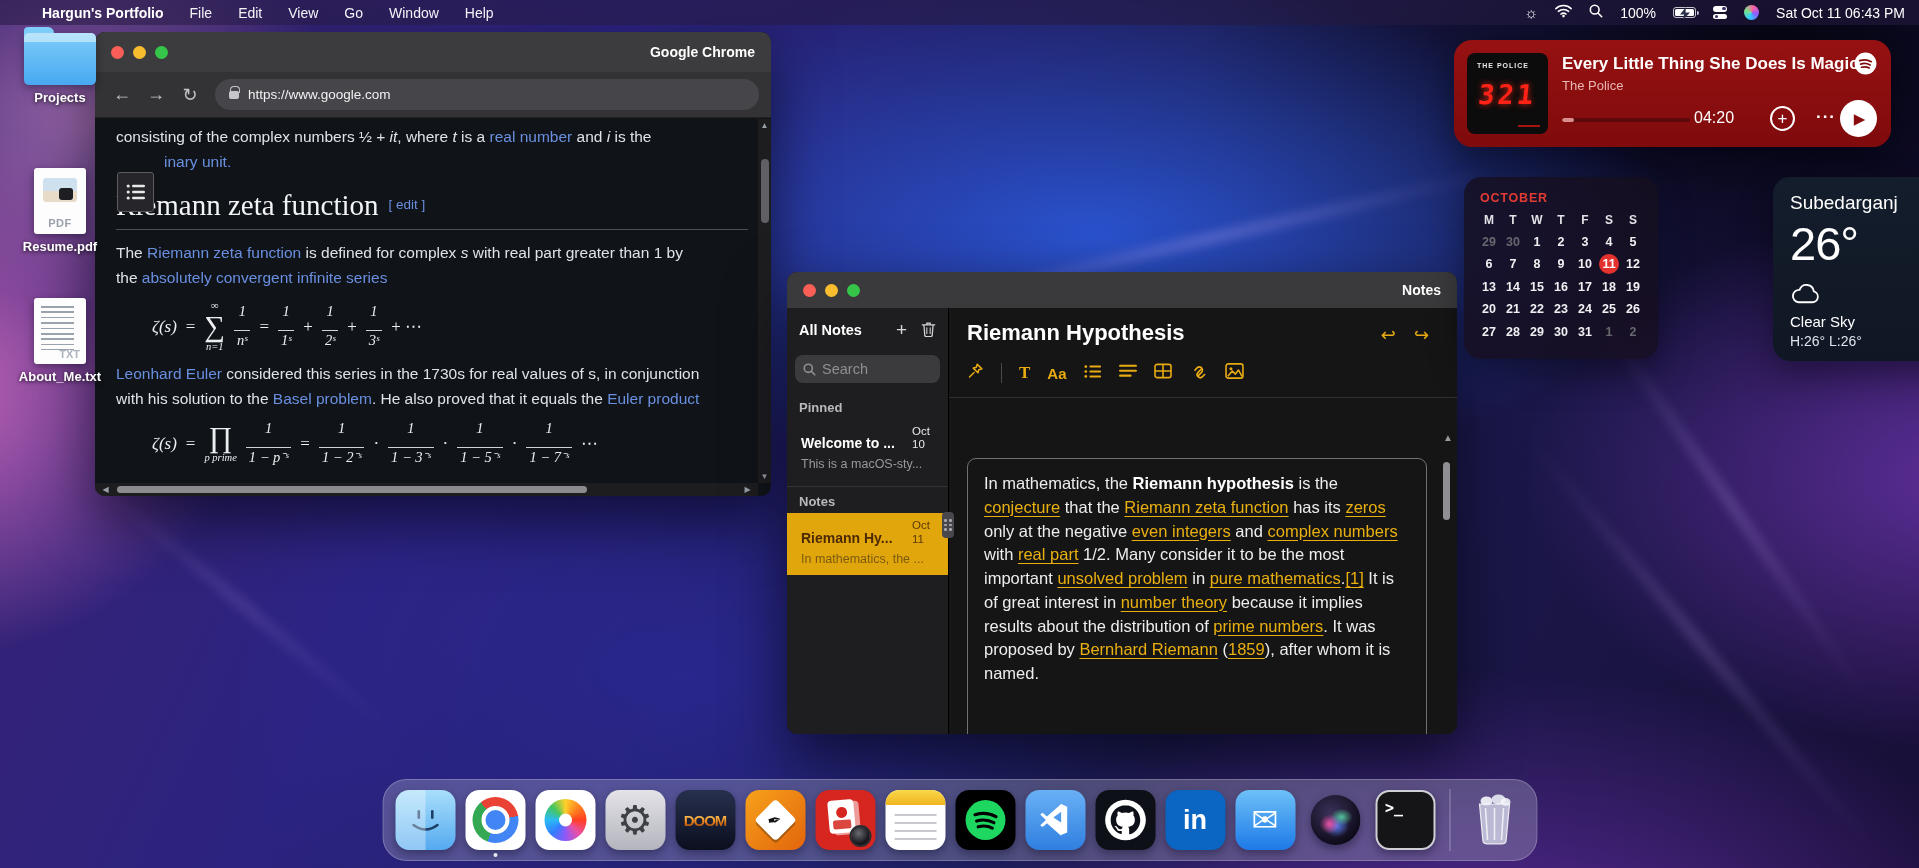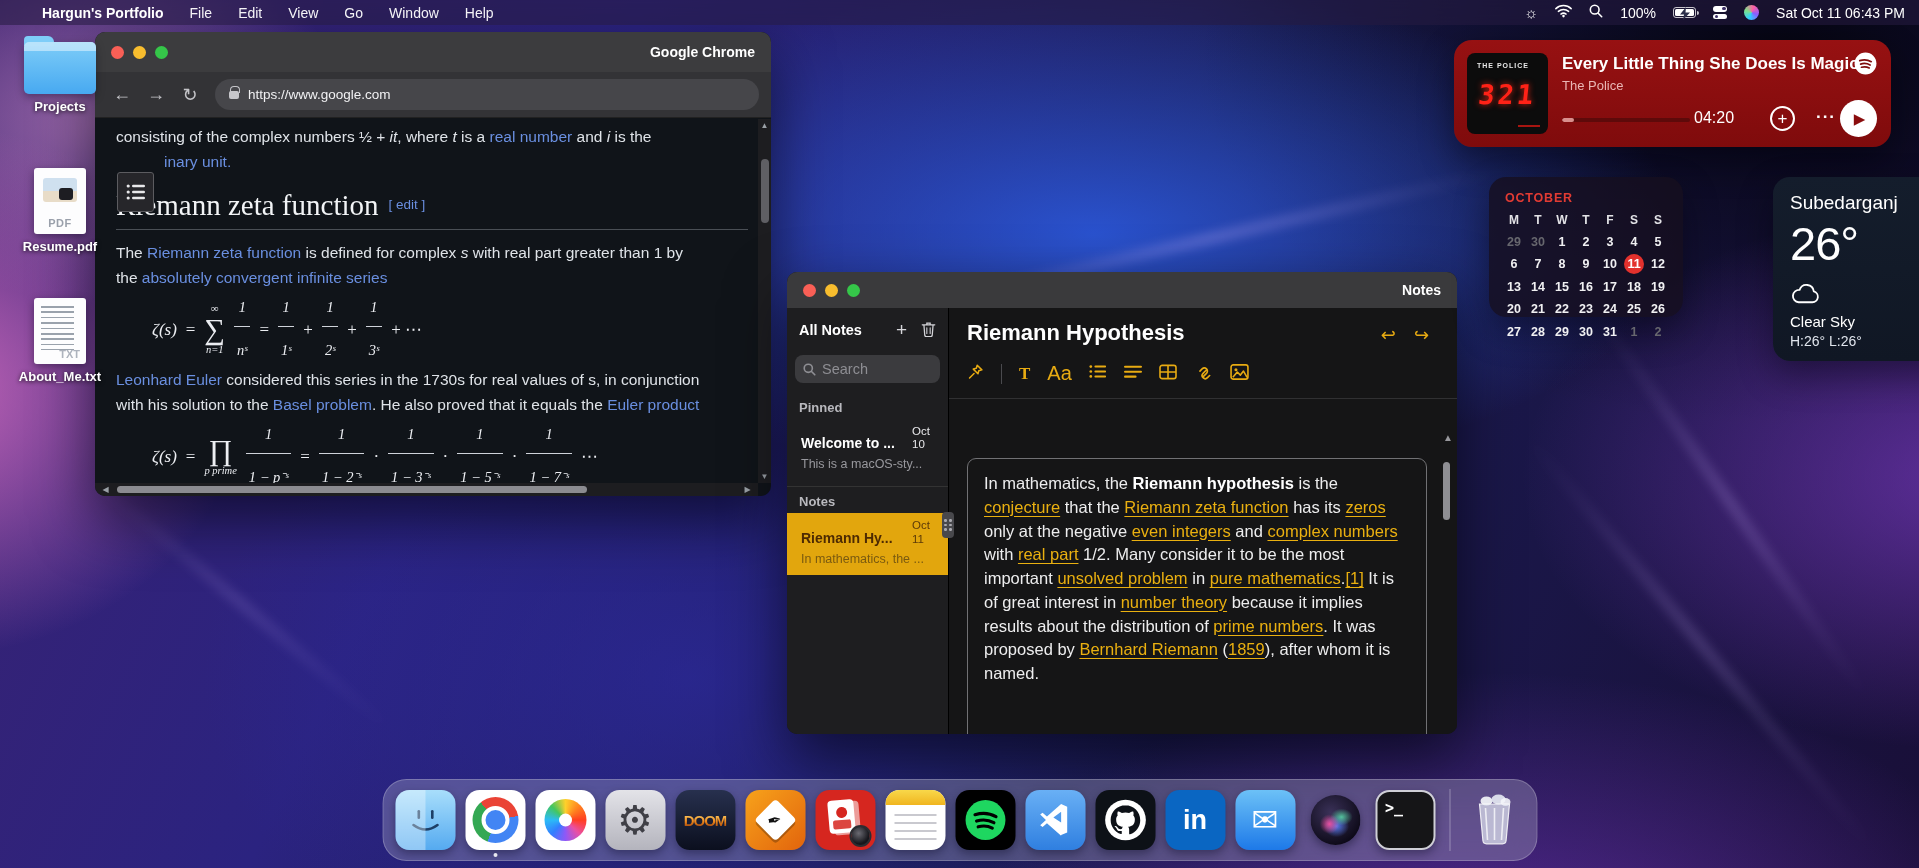--- a/index.html
+++ b/index.html
@@ -81,21 +81,21 @@
   .wiki-line2 { padding-left:48px; }
   .wiki h1 { font-family:"Liberation Serif", serif; font-weight:400; font-size:29px; color:#f2f4f6; margin-top:14px; line-height:1.15; }
   .wiki h1 .edit { font-family:"Liberation Sans", sans-serif; font-size:13.5px; color:#6a8fe0; margin-left:10px; vertical-align:6px; }
   .wiki hr { border:none; border-top:1px solid #4a4f55; margin:7px 0 10px; }
   .formula { display:flex; align-items:center; gap:9px; font-family:"Liberation Serif", serif; font-style:italic; font-size:17px; color:#eceef2; margin:10px 0 8px 36px; }
   .bigop { display:inline-flex; flex-direction:column; align-items:center; line-height:1; font-style:normal; }
   .bigop .op { font-size:29px; }
   .bigop .lim { font-size:10.5px; font-style:italic; margin-top:1px; }
   .bigop .lim-top { font-size:11px; font-style:normal; margin-bottom:1px; }
   .frac { display:inline-flex; flex-direction:column; align-items:center; line-height:1.1; font-size:14.5px; }
-  .frac .den { border-top:1px solid #cfd3da; padding:16px 3px 0; margin-top:10px; }
+  .frac .den { border-top:1px solid #cfd3da; padding:2px 3px 0; margin-top:10px; }
   .f-op { font-style:normal; }
   
   .vscroll { position:absolute; top:87px; right:0; width:13px; bottom:13px; background:#1d1d20; }
   .vthumb { position:absolute; left:2.5px; width:8px; border-radius:4px; background:#5f5f64; top:40px; height:64px; }
   .sarrow { position:absolute; color:#9aa0a6; font-size:8px; width:13px; text-align:center; }
   .hscroll { position:absolute; left:0; right:13px; bottom:0; height:13px; background:#1d1d20; display:flex; align-items:center; }
   .hthumb { position:absolute; left:22px; width:470px; top:3px; height:7px; border-radius:4px; background:#8b8b90; }
 
   
   .notes-win { left:787px; top:272px; width:670px; height:462px; background:#161617; }
@@ -120,21 +120,21 @@
   .ns-sel .ns-prev { color:#7a5a10; }
   .drag-handle { position:absolute; right:-6px; top:204px; width:12px; height:26px; background:#48484c; border-radius:4px; z-index:5;
      display:grid; grid-template-columns:3px 3px; gap:2px; place-content:center; }
   .drag-handle i { width:2.5px; height:2.5px; border-radius:50%; background:#a8a8ae; }
   .neditor { flex:1; position:relative; background:#151516; }
   .ne-title { padding:12px 18px 6px; font-size:22px; font-weight:bold; color:#fff; }
   .ne-histicons { position:absolute; right:28px; top:16px; color:#e8ab12; font-size:18px; display:flex; gap:18px; }
   .ne-toolbar { display:flex; align-items:center; gap:17px; padding:10px 18px 13px; border-bottom:1px solid #303032; color:#e8ab12; }
   .ne-toolbar .tdiv { width:1px; height:20px; background:#4a4a4e; }
   .ne-toolbar .tt { font-family:"Liberation Serif", serif; font-weight:bold; font-size:17px; }
-  .ne-toolbar .taa { font-weight:normal; font-size:20px; }
+  .ne-toolbar .taa { font-weight:bold; font-size:15px; }
   .ne-box { position:absolute; left:18px; top:150px; width:460px; height:300px; border:1.5px solid #717174; border-radius:9px; padding:13px 16px; overflow:hidden; }
   .ne-text { font-size:16.5px; line-height:1.44; color:#ededee; }
   .ne-text .b { font-weight:bold; color:#fff; }
   .nlink { color:#eab010; text-decoration:underline; text-underline-offset:3px; }
   .ne-scroll { position:absolute; right:6px; top:142px; width:8px; height:300px; }
   .ne-thumb { position:absolute; left:0; width:7px; border-radius:4px; background:#8e8e93; top:12px; height:58px; }
   .ne-up { position:absolute; right:4px; top:124px; color:#98989d; font-size:10px; }
 
   
   .music { position:absolute; left:1454px; top:40px; width:437px; height:107px; border-radius:18px;
@@ -147,22 +147,22 @@
   .m-artist { position:absolute; left:108px; top:38px; font-size:13px; color:#e9b6b4; }
   .m-spotify { position:absolute; right:14px; top:12px; }
   .m-bar { position:absolute; left:108px; top:78px; width:128px; height:4px; border-radius:2px; background:#5e0a0a; overflow:hidden; }
   .m-bar .mfill { width:9%; height:100%; background:#d98f8d; border-radius:2px; }
   .m-time { position:absolute; left:240px; top:69px; font-size:16px; }
   .m-plus { position:absolute; left:316px; top:66px; width:25px; height:25px; border:2px solid #fff; border-radius:50%; text-align:center; line-height:21px; font-size:17px; }
   .m-dots { position:absolute; left:362px; top:67px; font-size:17px; font-weight:bold; letter-spacing:1px; }
   .m-play { position:absolute; right:14px; top:60px; width:37px; height:37px; border-radius:50%; background:#fff; display:flex; align-items:center; justify-content:center; }
   .m-play span { color:#8a0c0d; font-size:15px; margin-left:2px; }
 
-  .calwidget { position:absolute; left:1464px; top:177px; width:194px; height:140px; border-radius:17px;
-    background:rgba(22,15,30,.82); box-shadow:0 14px 34px rgba(0,0,10,.4); padding:12px 13px; z-index:6;margin-left:25px; }
+  .calwidget { position:absolute; left:1464px; top:177px; width:194px; height:182px; border-radius:17px;
+    background:rgba(22,15,30,.82); box-shadow:0 14px 34px rgba(0,0,10,.4); padding:12px 13px; z-index:6; }
   .cal-month { color:#e23b33; font-weight:bold; font-size:12.5px; letter-spacing:.8px; margin:2px 0 6px 3px; }
   .cal-grid { display:grid; grid-template-columns:repeat(7,1fr); row-gap:2.5px; text-align:center; }
   .cal-h { color:#e2e2e6; font-weight:bold; font-size:12px; padding:2px 0; }
   .cal-d { color:#f0f0f2; font-weight:600; font-size:12.5px; height:20px; line-height:20px; }
   .cal-d.dim { color:#67676e; }
   .cal-d.today { background:#e3312d; color:#fff; border-radius:50%; width:20px; margin:0 auto; }
 
   .weather { position:absolute; left:1773px; top:177px; width:190px; height:184px; border-radius:17px;
     background:linear-gradient(180deg,#141d2c,#101724); box-shadow:0 14px 34px rgba(0,0,10,.4); color:#fff; padding:15px 17px; z-index:6; }
   .w-loc { font-size:19px; }
@@ -263,21 +263,21 @@
       </span>
       <span class="cc-icon">
           <span></span>
           <span></span>
         </span>
       <span class="siri-mb"></span>
       <span>Sat Oct 11 06:43 PM</span>
     </div>
   </div>
 
-  <div class="dicon" style="left:5px; top:34px;">
+  <div class="dicon" style="left:5px; top:25px;">
     <div class="folder"></div>
     <div class="lbl">Projects</div>
   </div>
   <div class="dicon" style="left:5px; top:168px;">
     <div class="page">
       <div class="pdf-img"></div>
       <div class="badge">PDF</div>
     </div>
     <div class="lbl">Resume.pdf</div>
   </div>

